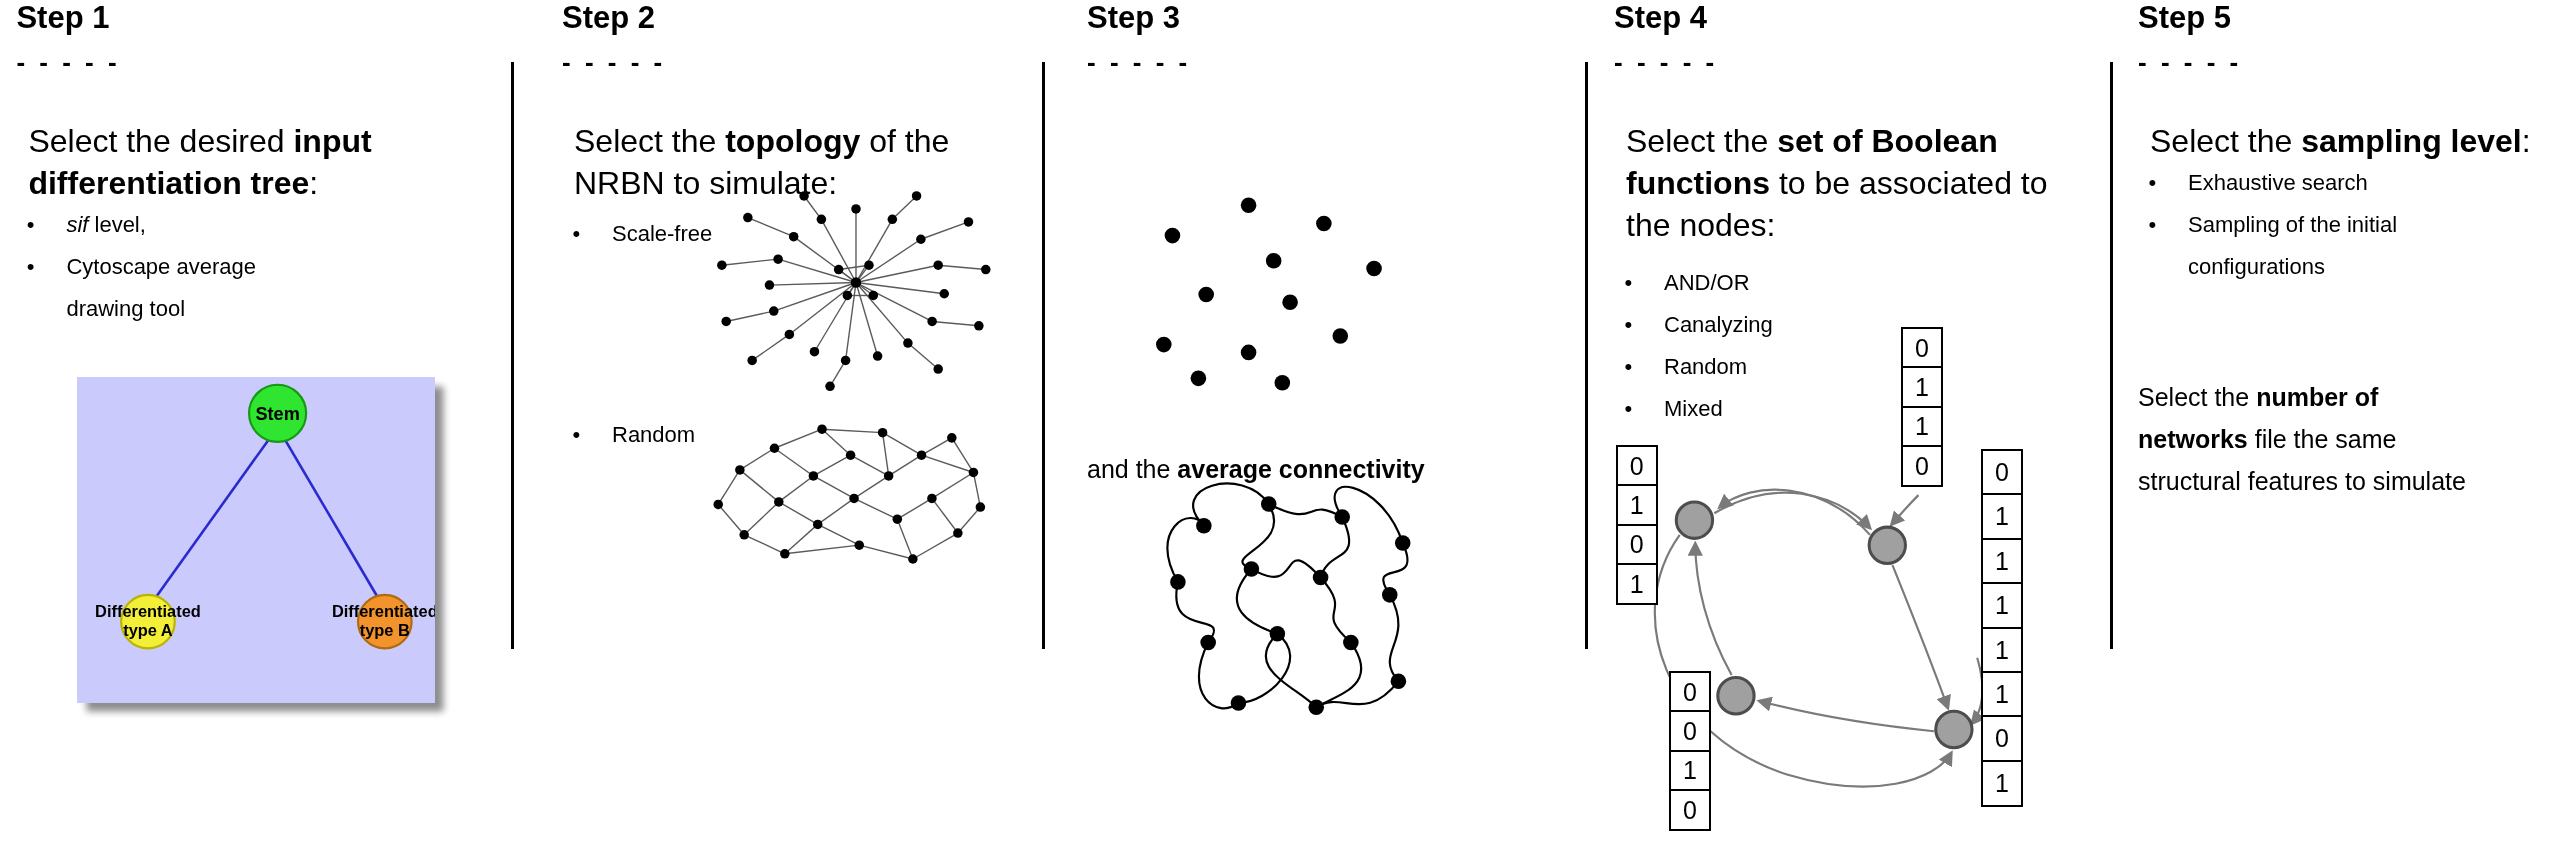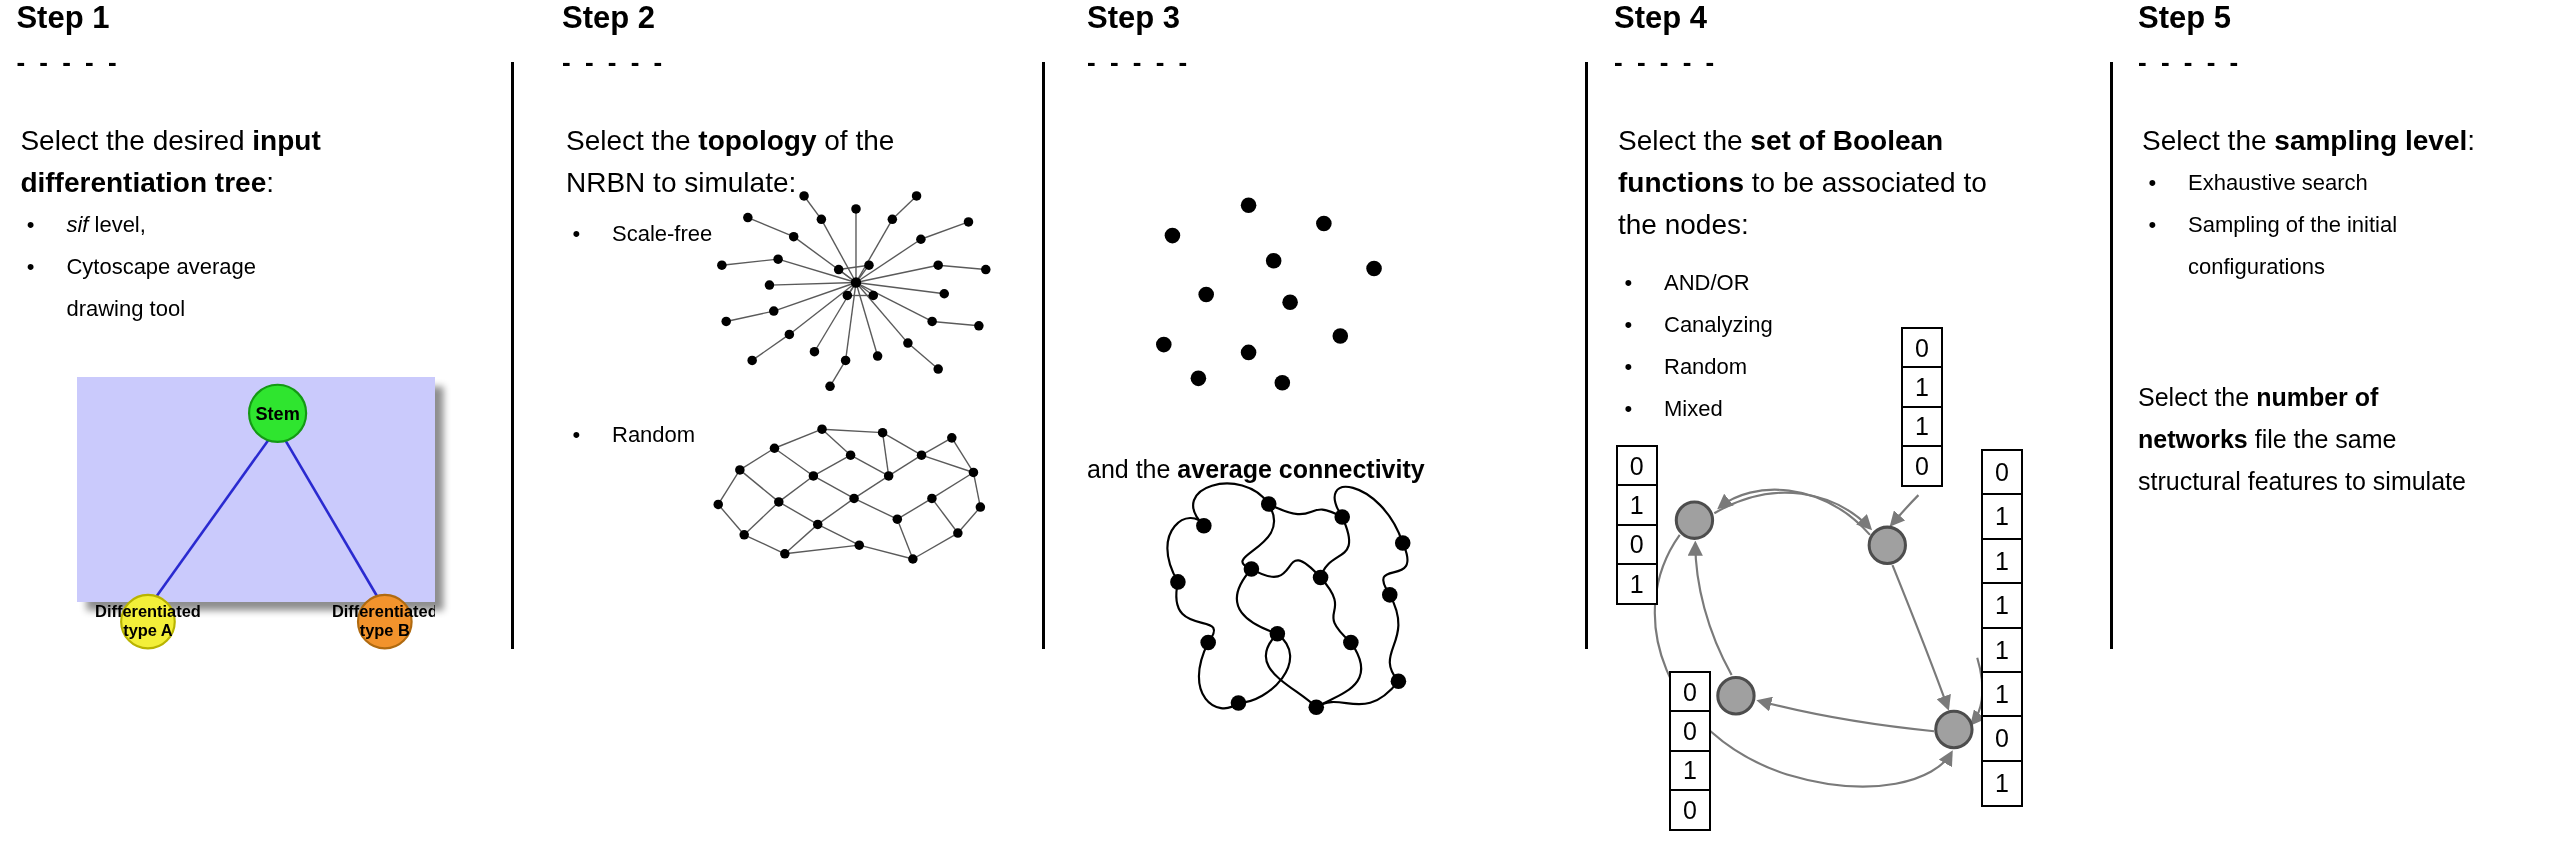--- a/index.html
+++ b/index.html
@@ -4,30 +4,30 @@
 <style>
   html,body { margin:0; padding:0; background:#ffffff; }
   .canvas {
     position:relative; width:2576px; height:851px; overflow:hidden;
     background:#ffffff; color:#000;
     font-family:"Liberation Sans", sans-serif;
   }
   .col { position:absolute; top:0; height:851px; }
   .step-title { font-size:31px; font-weight:bold; line-height:36px; }
   .dashes { margin-top:12px; font-size:26px; font-weight:bold; letter-spacing:3.5px; line-height:29px; }
-  .intro { margin:43px 0 0 4px; font-size:28px; line-height:42px; white-space:pre-line; }
+  .intro { margin:43px 0 0 12px; font-size:32px; line-height:42px; white-space:pre-line; }
   .intro b, .body-line b { font-weight:bold; }
   ul.bullets { list-style:none; margin:0; padding:0; font-size:22px; line-height:42px; }
   ul.bullets li { position:relative; padding-left:50px; white-space:pre-line; }
   ul.bullets li::before { content:"\2022"; position:absolute; left:10.4px; top:0; }
   .body-line { font-size:25px; line-height:42px; white-space:pre-line; }
   .abs { position:absolute; }
   
   .tree-box {
-    position:absolute; left:61px; top:377px; width:358px; height:225px;
+    position:absolute; left:61px; top:377px; width:358px; height:326px;
     background:#cacafc; box-shadow:8.7px 8.7px 7px rgba(0,0,0,0.45);
   }
   
   .ttable { position:absolute; }
   .tcell {
     width:38px; height:38px; border:2.6px solid #000; background:#fff;
     display:flex; align-items:center; justify-content:center;
     font-size:25px; margin-top:-2.6px;
   }
   .tcell:first-child { margin-top:0; }

